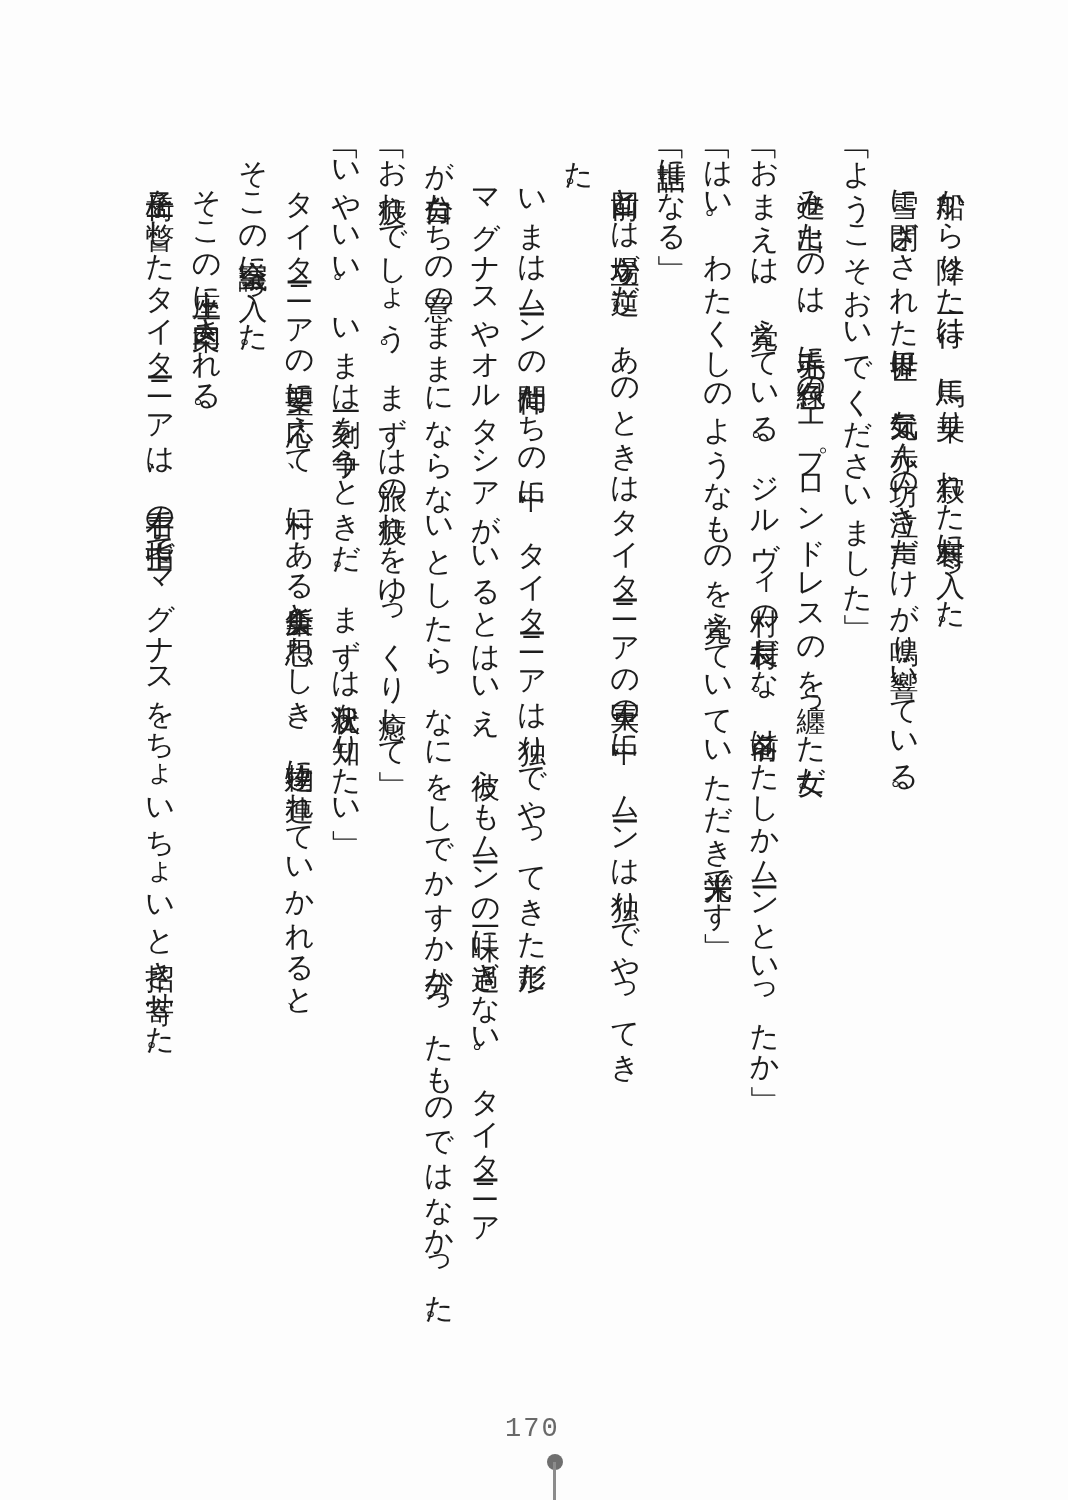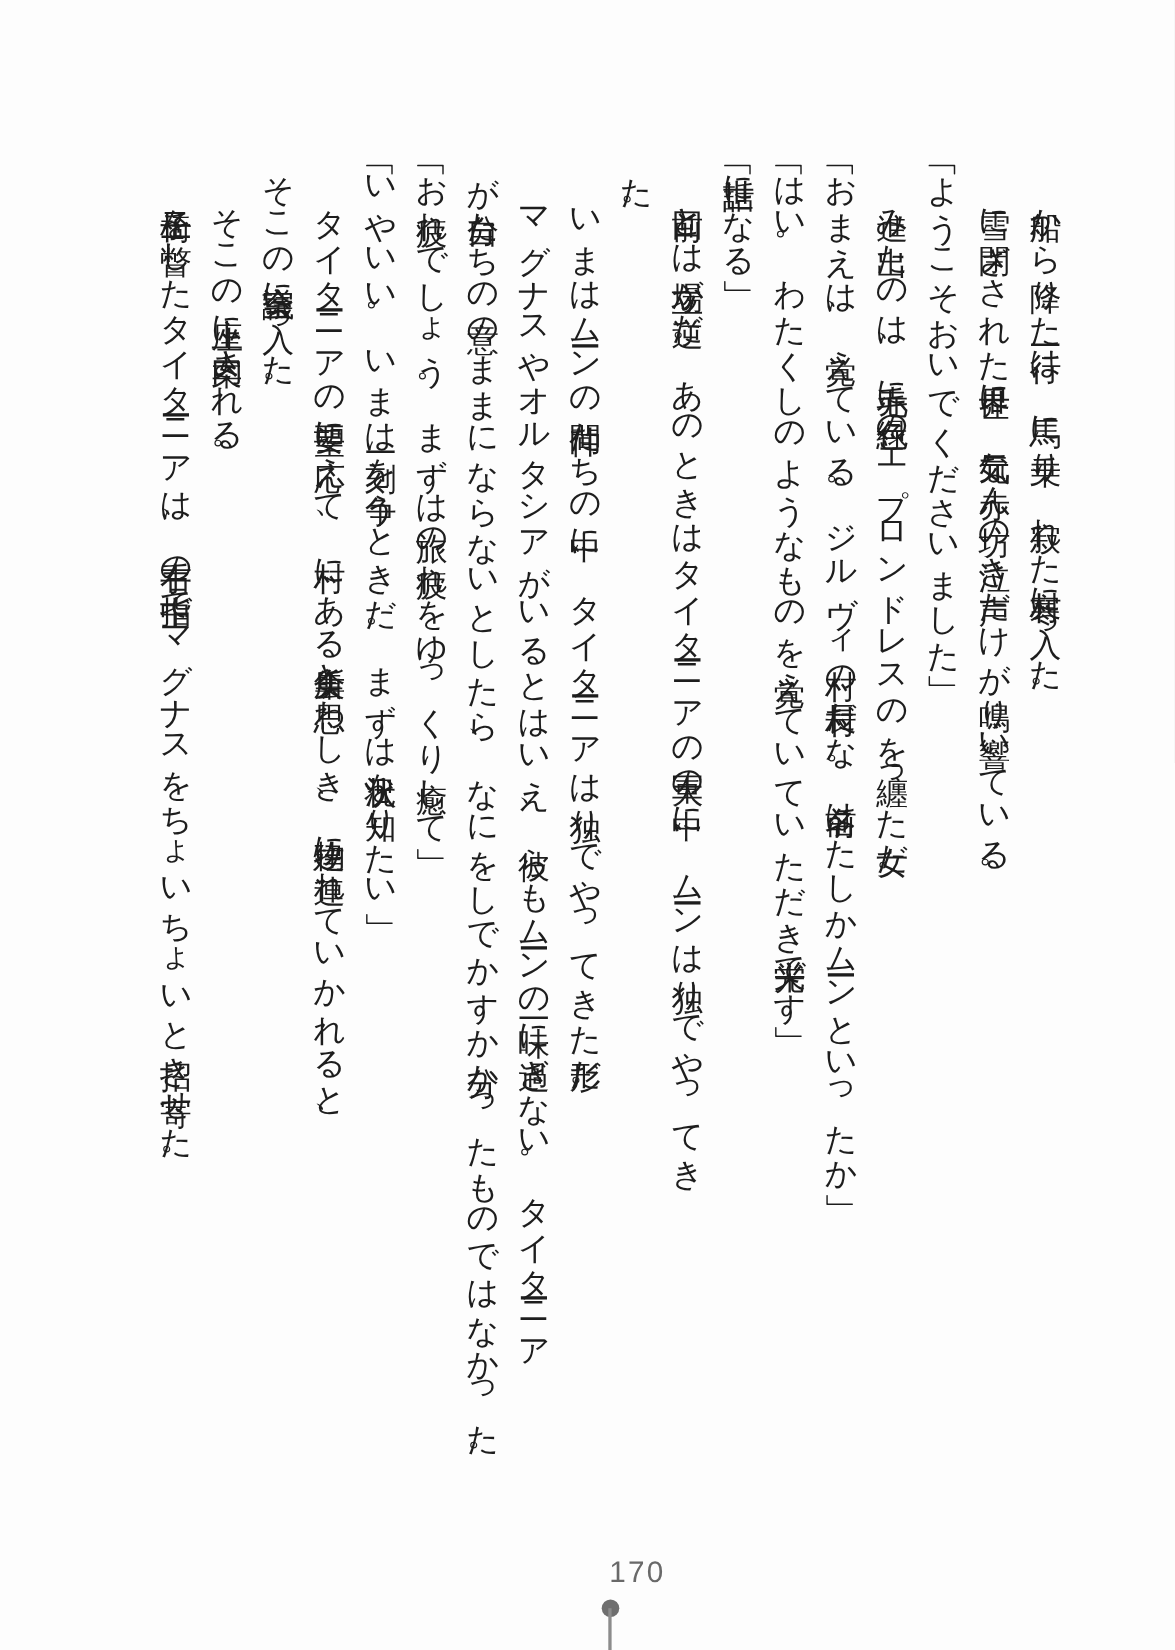--- a/index.html
+++ b/index.html
@@ -19,22 +19,22 @@
     font-size:29px;
     line-height:46.5px;
     letter-spacing:-0.02em;
     color:#1d1d1d;
   }
   .line { margin:0; white-space:nowrap; }
   .line.indent { padding-top:29px; }
   .folio {
     position:absolute;
     top:1414px; left:505px; width:100px;
-    text-align:right;
-    font-family:Liberation Sans, sans-serif;
+    text-align:left;
+    font-family:Liberation Mono, monospace;
     font-size:27px;
     letter-spacing:2px;
     color:#696969;
   }
   .folio-dot {
     position:absolute;
     top:1454px; left:547px;
     width:16px; height:16px;
     border-radius:50%;
     background:#6f6f6f;

